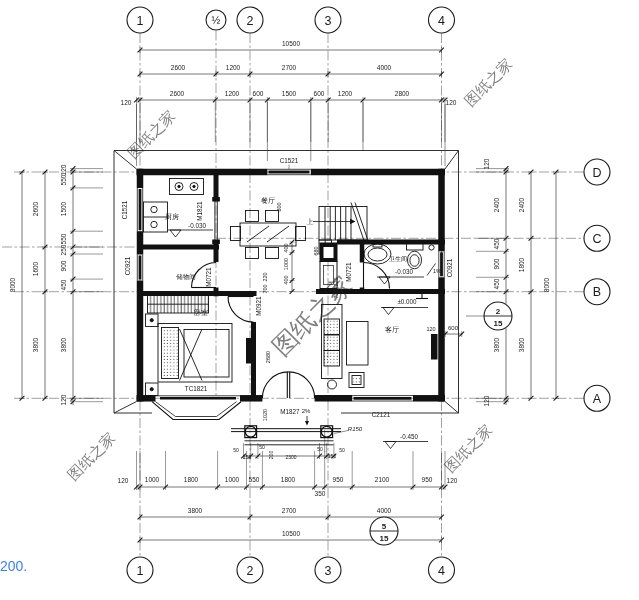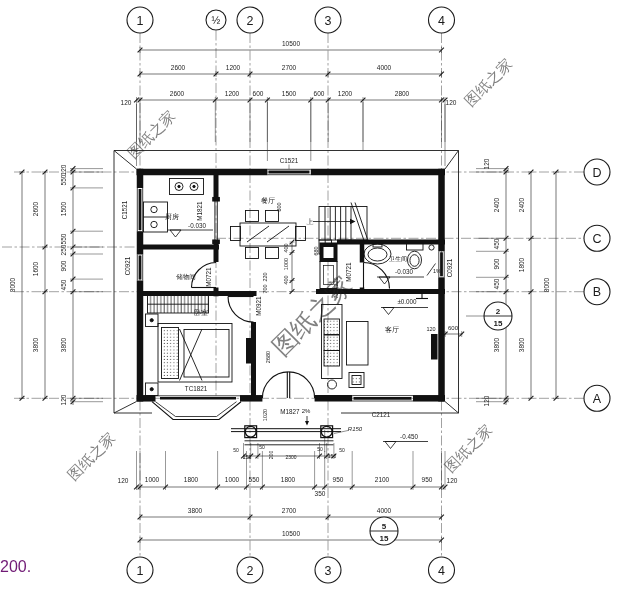--- a/index.html
+++ b/index.html
@@ -1,19 +1,19 @@
 <!DOCTYPE html>
 <html><head>
 <meta charset="utf-8">
 <style>
   html,body{margin:0;padding:0;background:#fff;}
   .canvas{position:relative;width:639px;height:600px;background:#fff;overflow:hidden;font-family:"Liberation Sans",sans-serif;}
   .canvas svg{position:absolute;left:0;top:0;}
   svg text{font-family:"Liberation Sans",sans-serif;fill:#1b1b1b;}
-  .scale-note{position:absolute;left:0px;top:558px;font-size:16px;color:#701a75;font-family:"Liberation Sans",sans-serif;}
+  .scale-note{position:absolute;left:0px;top:558px;font-size:14px;color:#3b82f6;font-family:"Liberation Sans",sans-serif;}
 </style>
 </head>
 <body>
 
 <div class="canvas">
   <svg id="plan" width="639" height="600" viewBox="0 0 639 600">
 
     <defs>
       <pattern id="dots" width="3.2" height="3.2" patternUnits="userSpaceOnUse">
         <circle cx="1.1" cy="1.1" r="0.55" fill="#333"></circle>

